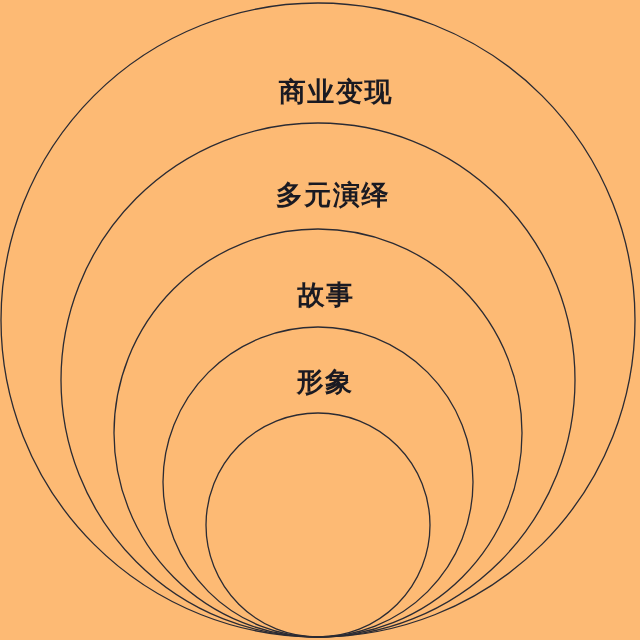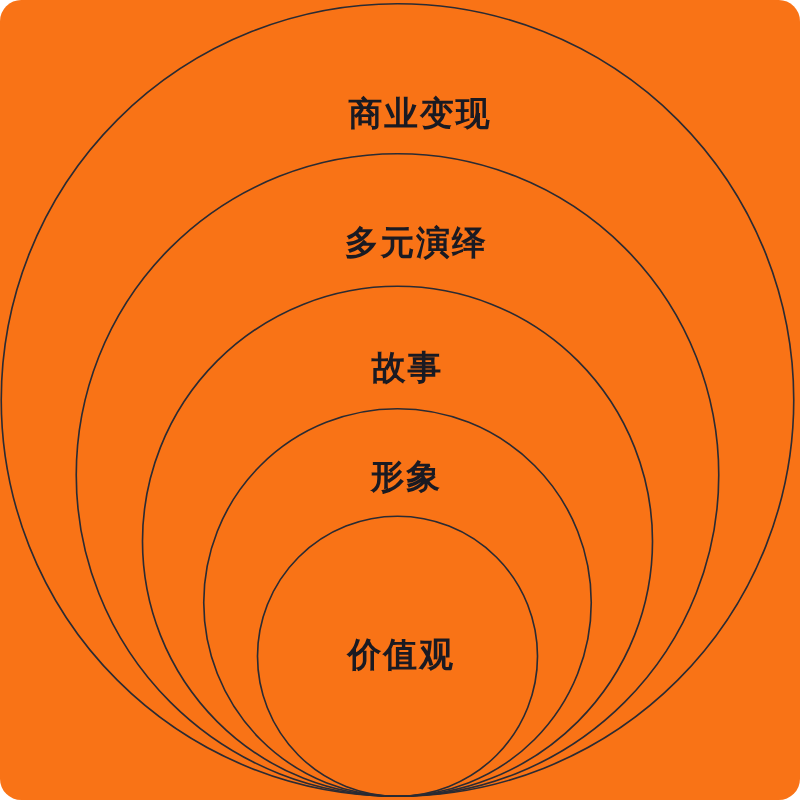--- a/index.html
+++ b/index.html
@@ -40,33 +40,32 @@
     white-space: nowrap;
     line-height: 1;
     user-select: none;
   }
   .label-size-lg { font-size: 27px; }
   .label-size-md { font-size: 27px; }
 </style>
 </head>
 <body>
 
-<div id="diagram-root" style="background: #f97316; border-radius: 17px;">
+<div id="diagram-root" style="background: #fdba74;">
 
   <svg id="circles-svg" viewBox="0 0 640 640" xmlns="http://www.w3.org/2000/svg">
     <circle cx="318" cy="320" r="317" fill="none" stroke="#2b2b33" stroke-width="1.3"></circle>
     <circle cx="318" cy="380" r="257" fill="none" stroke="#2b2b33" stroke-width="1.3"></circle>
     <circle cx="318" cy="433" r="204" fill="none" stroke="#2b2b33" stroke-width="1.3"></circle>
     <circle cx="318" cy="482" r="155" fill="none" stroke="#2b2b33" stroke-width="1.3"></circle>
     <circle cx="318" cy="525" r="112" fill="none" stroke="#2b2b33" stroke-width="1.3"></circle>
   </svg>
 
   <div class="ring-label label-size-lg" style="top: 78px; transform: translateX(16px); color: rgb(26, 26, 34);">商业变现</div>
 
   <div class="ring-label label-size-lg" style="top: 181px; transform: translateX(13px); color: rgb(26, 26, 34);">多元演绎</div>
 
   <div class="ring-label label-size-md" style="top: 281px; transform: translateX(6px); color: rgb(26, 26, 34);">故事</div>
 
   <div class="ring-label label-size-md" style="top: 368px; transform: translateX(5px); color: rgb(26, 26, 34);">形象</div>
 
-  <div class="ring-label label-size-md" style="top: 511px; transform: translateX(1px); color: rgb(26, 26, 34);">价值观</div>
 
 </div>
 
 </body></html>

